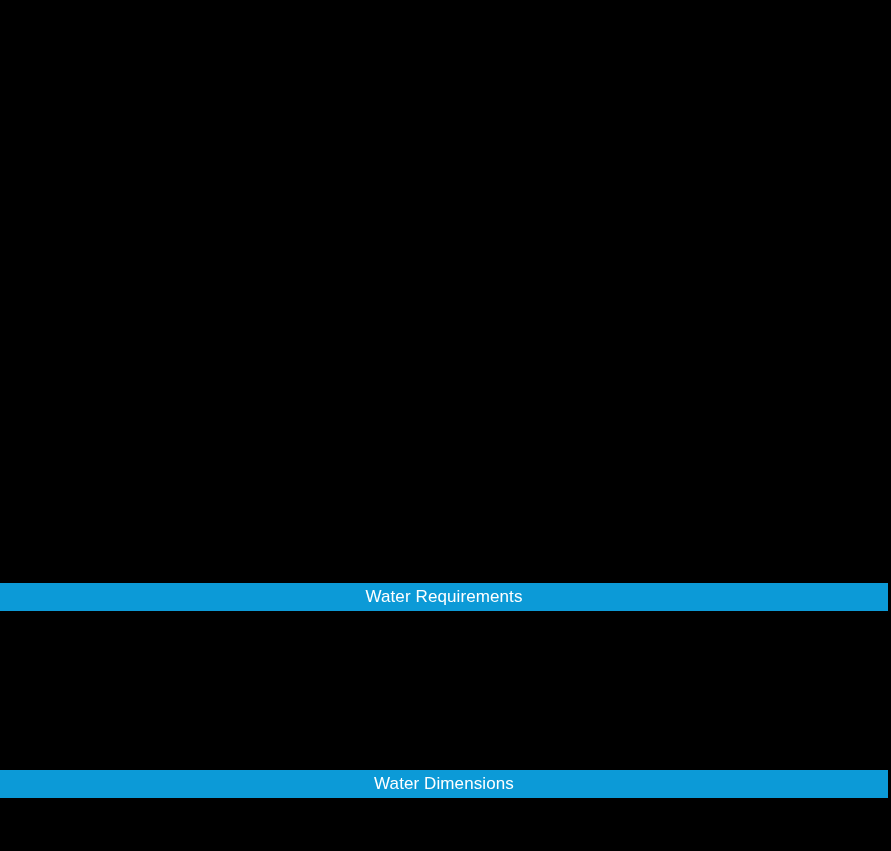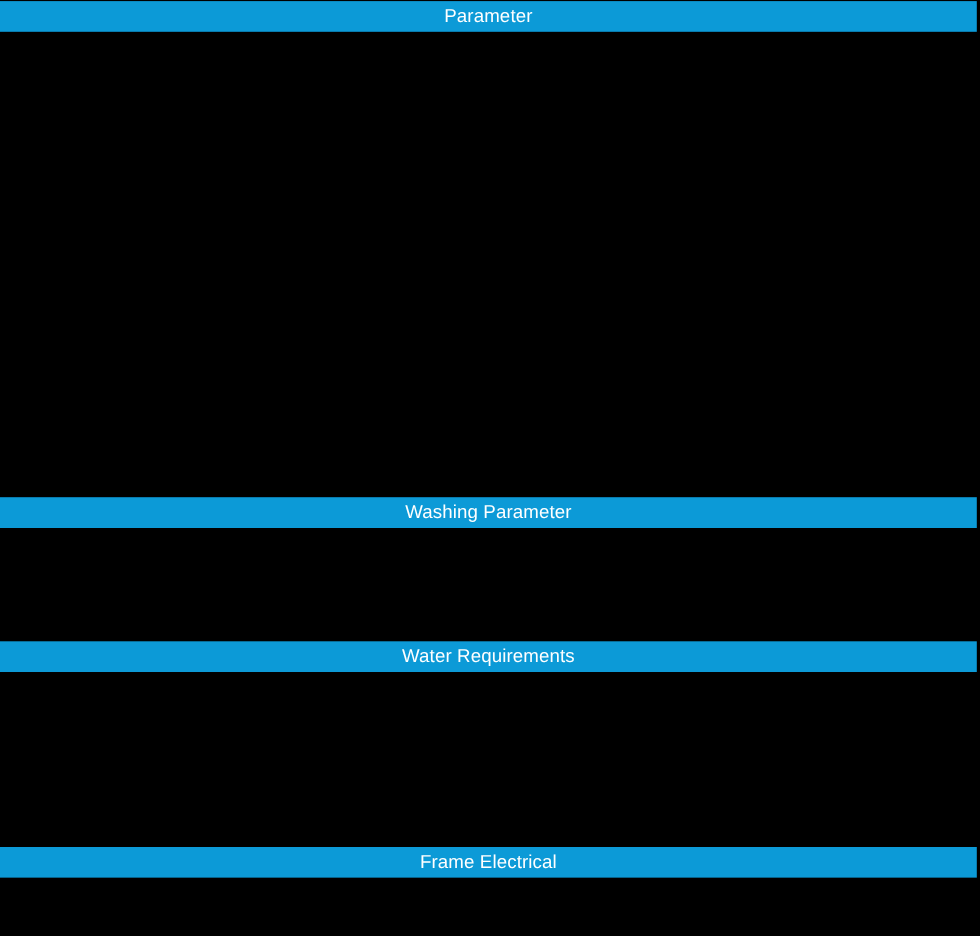--- a/index.html
+++ b/index.html
@@ -51,35 +51,29 @@
     left: 0;
     width: 891px;
     background: #000000;
   }
 </style>
 </head>
 <body>
 
 <div id="spec-sheet">
 
-  <div class="section-header" style="top:1px;">
-    <span class="section-header-label">Parameter</span>
-  </div>
   <div class="section-body" style="top:29px; height:50px;"></div>
 
   <div class="section-body" style="top:107px; height:345px;"></div>
 
-  <div class="section-header" style="top:452px;">
-    <span class="section-header-label">Washing Parameter</span>
-  </div>
   <div class="section-body" style="top:480px; height:103px;"></div>
 
   <div class="section-header" style="top:583px;">
     <span class="section-header-label">Water Requirements</span>
   </div>
   <div class="section-body" style="top:611px; height:159px;"></div>
 
   <div class="section-header" style="top:770px;">
-    <span class="section-header-label">Frame Electrical</span>
+    <span class="section-header-label">Water Dimensions</span>
   </div>
   <div class="section-body" style="top:798px; height:53px;"></div>
 
 </div>
 
 </body></html>

